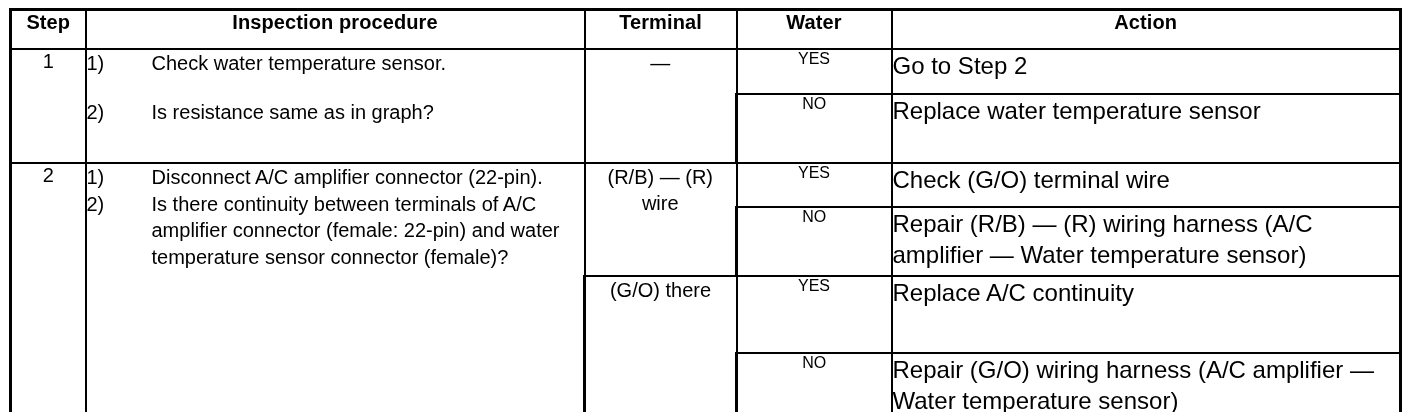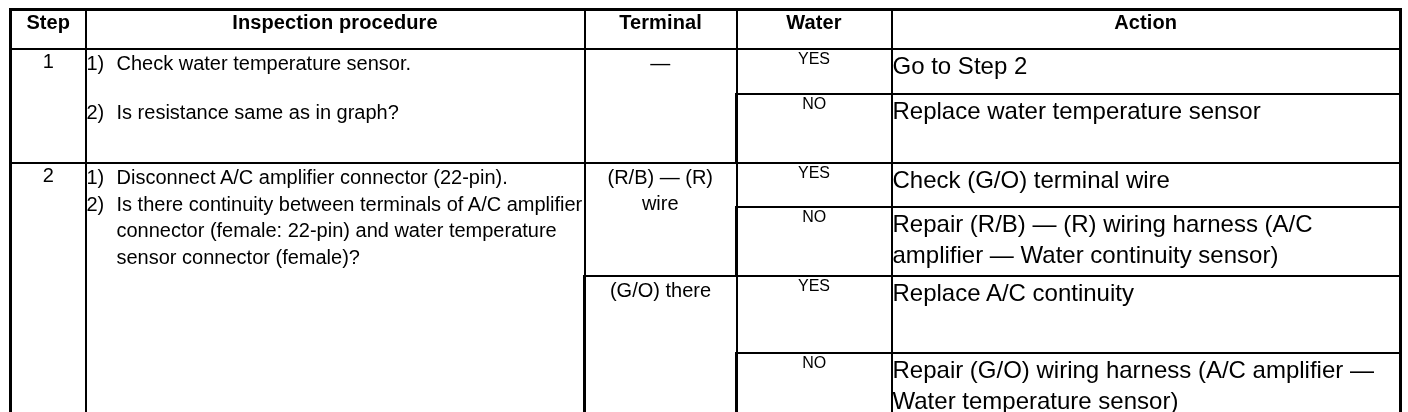--- a/index.html
+++ b/index.html
@@ -109,20 +109,21 @@
   .proc-line {
     display: flex;
     align-items: flex-start;
   }
   .proc-num {
     flex: 0 0 auto;
     width: 30px;
   }
   .proc-txt {
     flex: 1 1 auto;
+    margin-left: 35px;
   }
   .gap-line {
     height: 22px;
   }
 
   
   .dash {
     display: inline-block;
     font-size: 20px;
     line-height: 1;
@@ -201,21 +202,21 @@
       </td>
 
       <td class="res-cell" style="height:42px;">YES</td>
 
       <td class="act-cell">Check (G/O) terminal wire</td>
     </tr>
 
     <tr>
       <td class="res-cell" style="height:67px;">NO</td>
 
-      <td class="act-cell">Repair (R/B) — (R) wiring harness (A/C amplifier — Water continuity sensor)</td>
+      <td class="act-cell">Repair (R/B) — (R) wiring harness (A/C amplifier — Water temperature sensor)</td>
     </tr>
 
     <tr>
       <td class="term-cell" rowspan="2">
         <div>(G/O) there</div>
       </td>
 
       <td class="res-cell" style="height:75px;">YES</td>
 
       <td class="act-cell">Replace A/C continuity</td>

